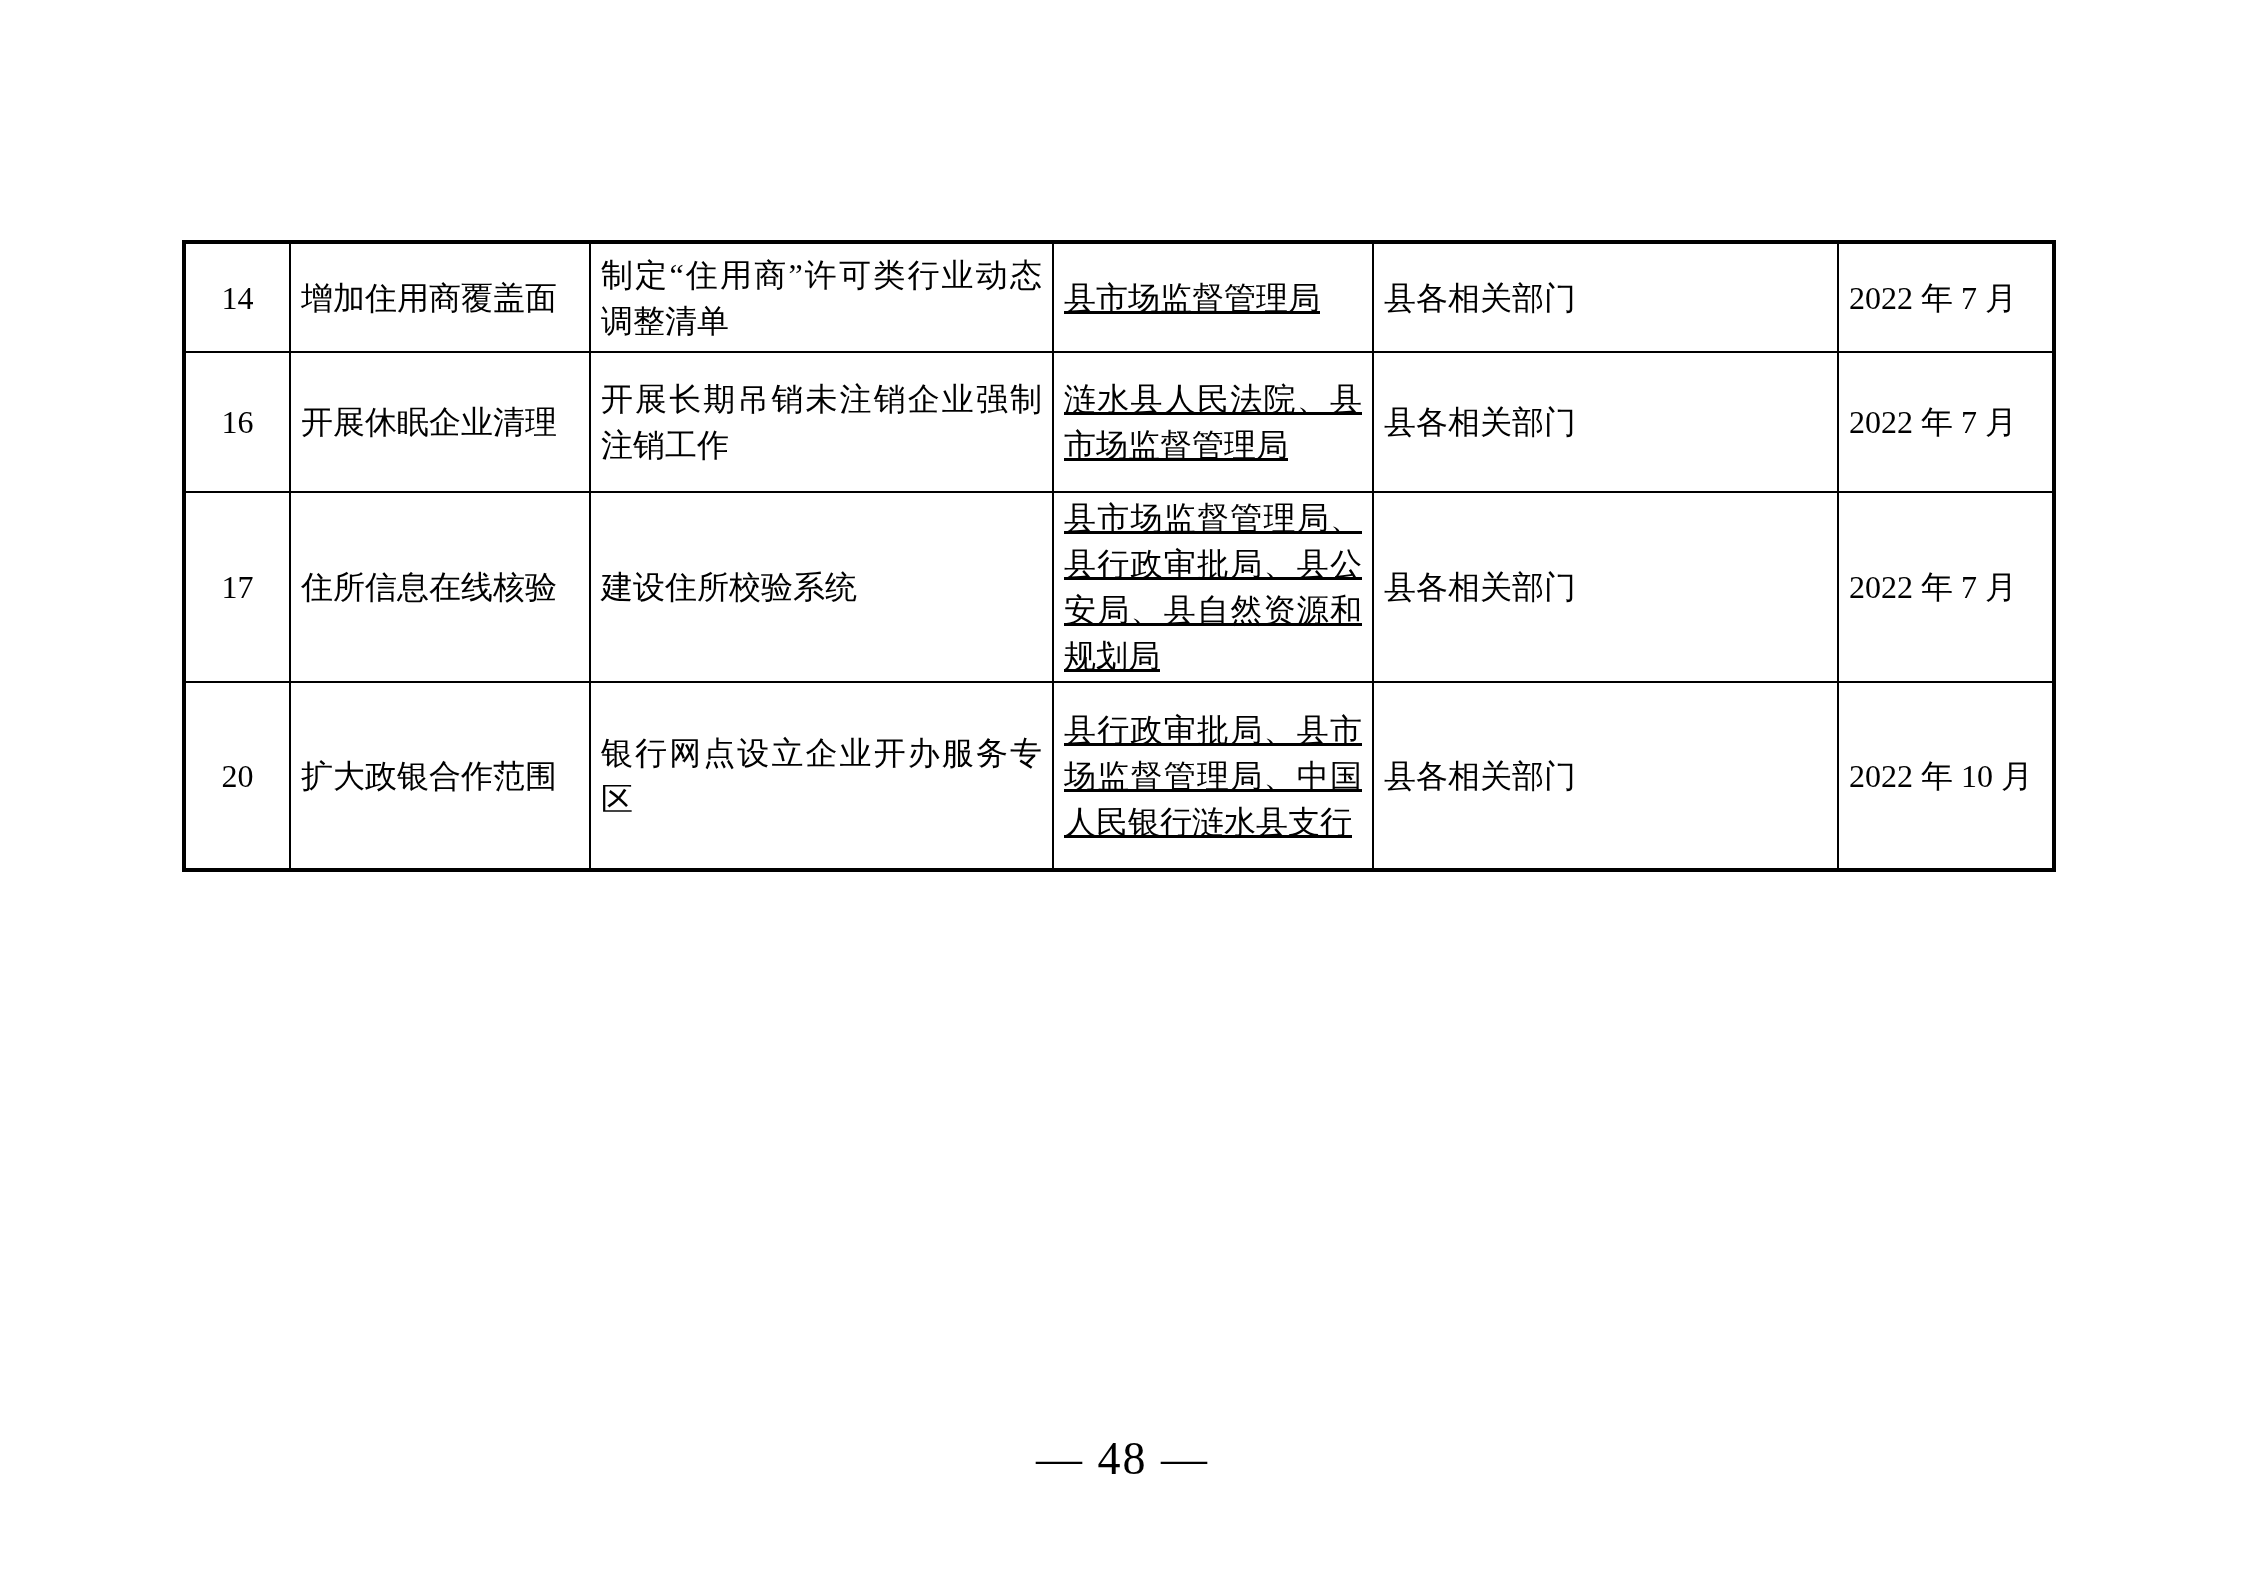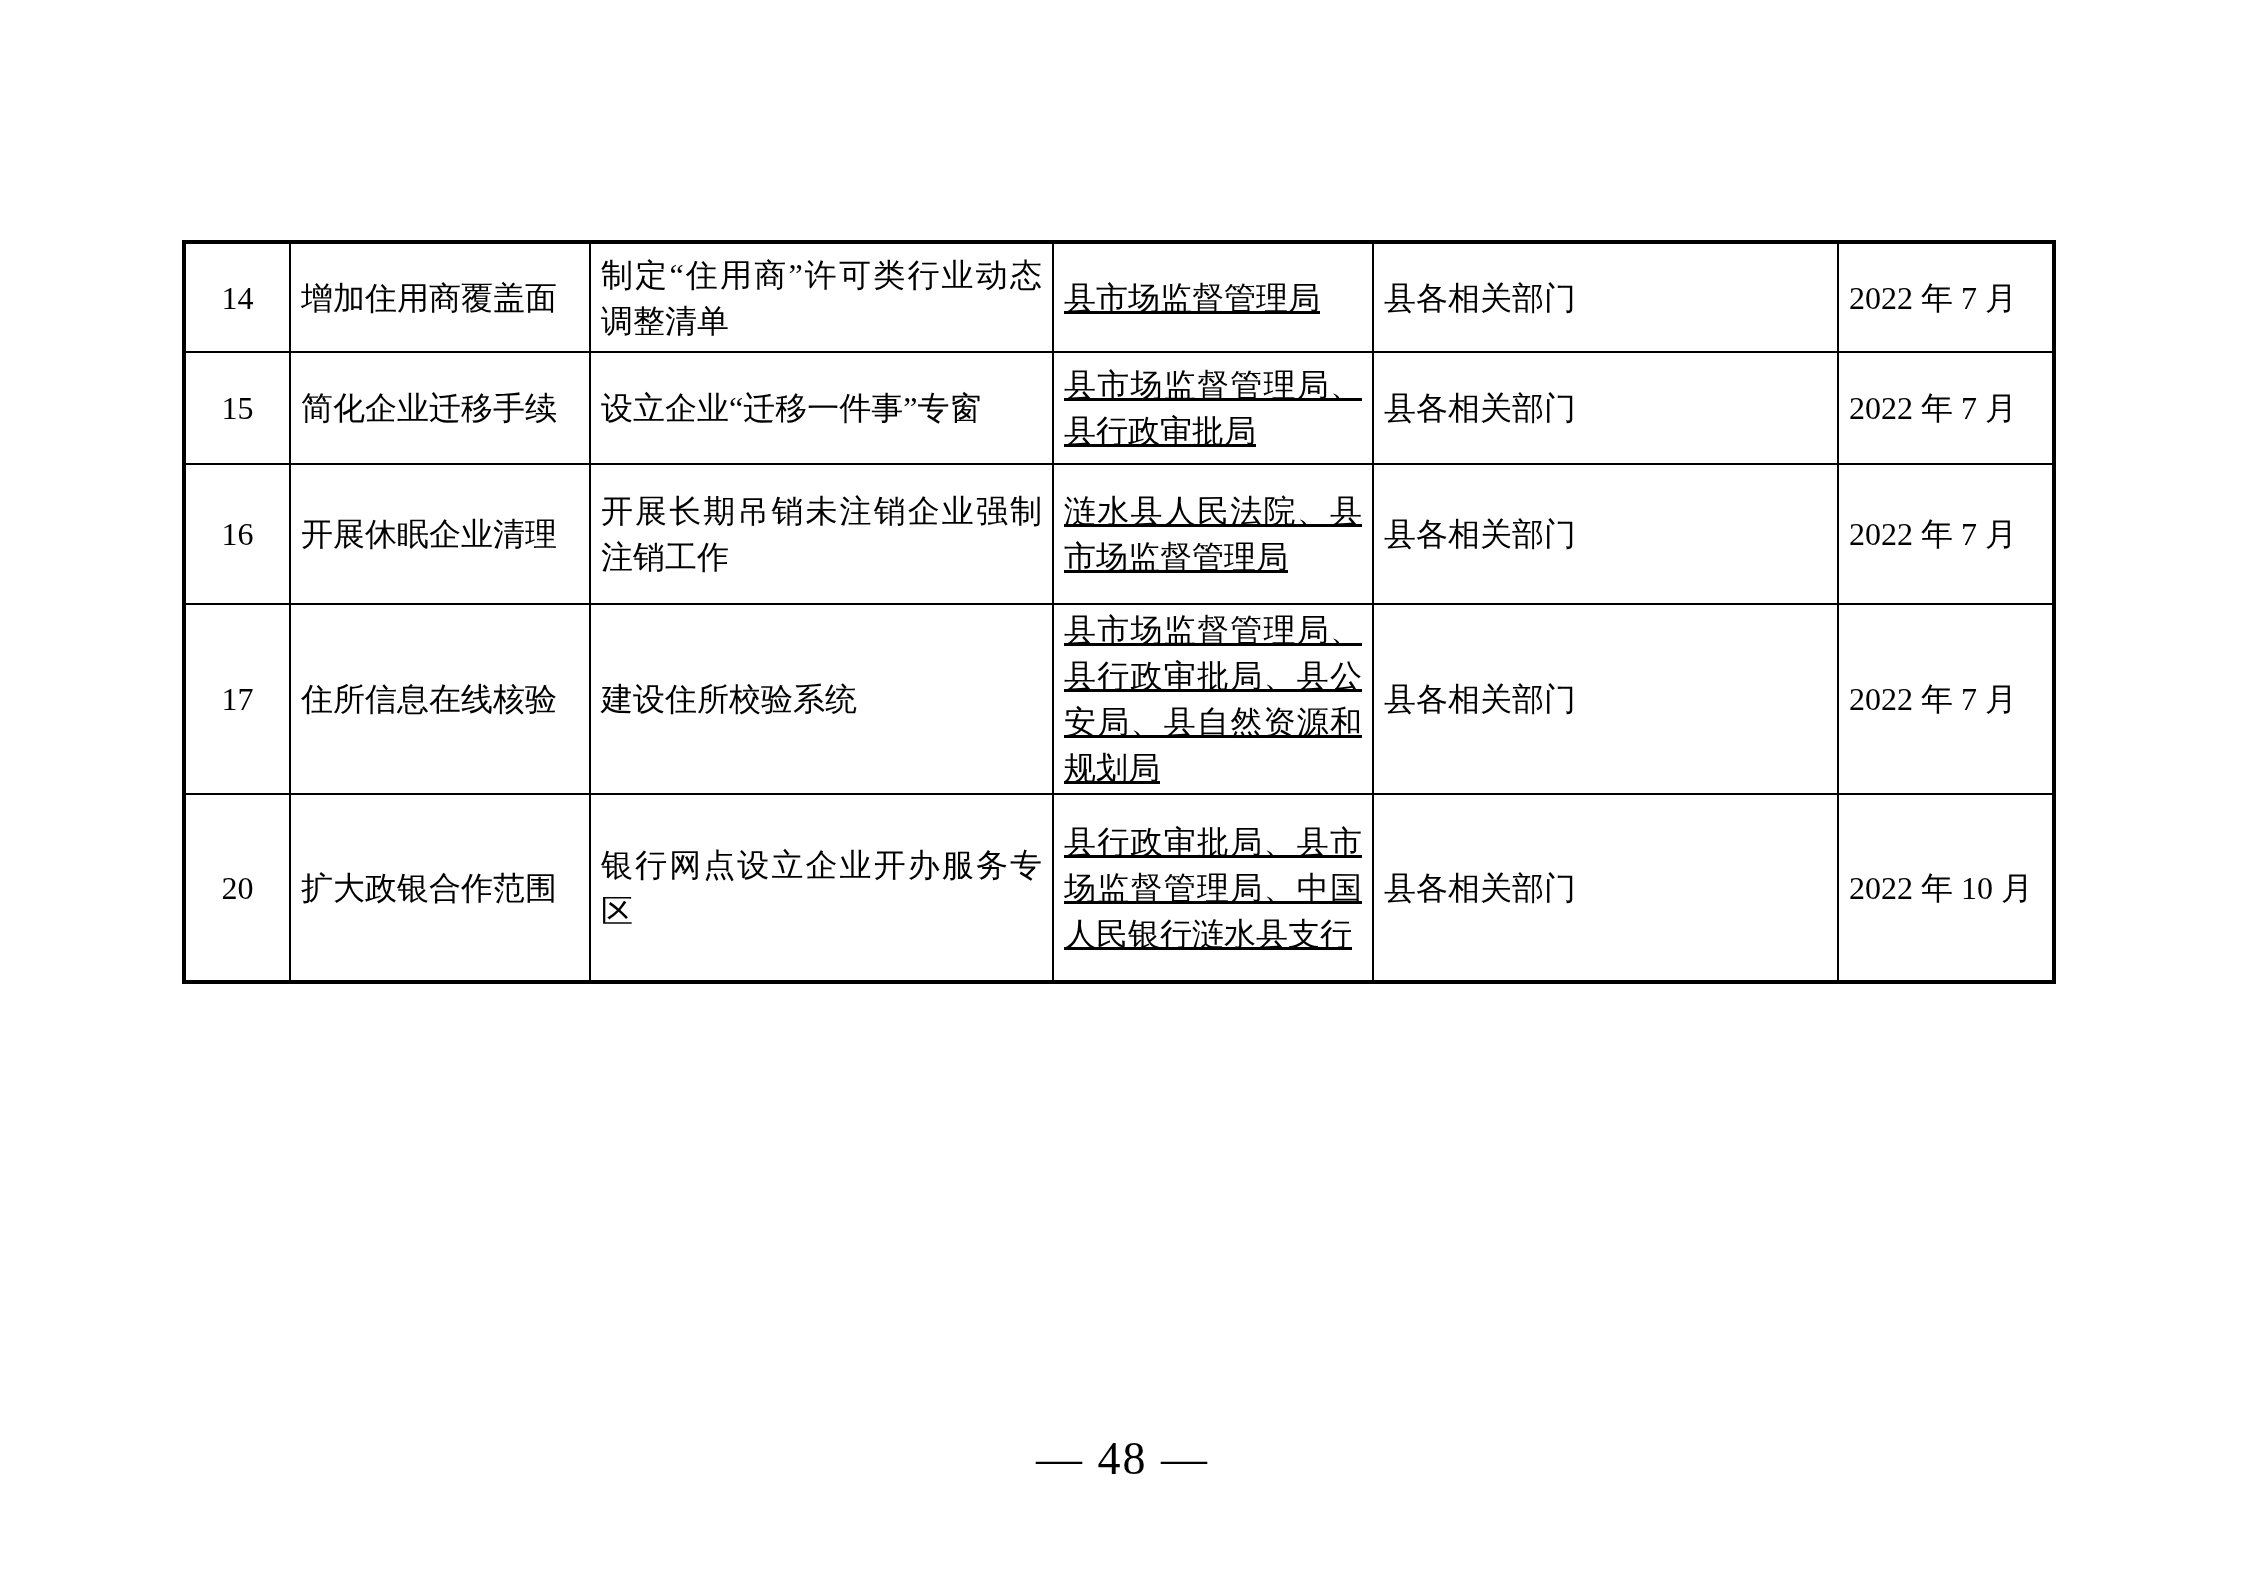--- a/index.html
+++ b/index.html
@@ -78,28 +78,20 @@
     </colgroup>
     <tbody>
       <tr class="r0">
         <td class="c-num">14</td>
         <td class="c-task">增加住用商覆盖面</td>
         <td class="c-measure">制定“住用商”许可类行业动态调整清单</td>
         <td class="c-lead">县市场监督管理局</td>
         <td class="c-related">县各相关部门</td>
         <td class="c-date">2022 年 7 月</td>
       </tr>
-      <tr class="r1">
-        <td class="c-num">15</td>
-        <td class="c-task">简化企业迁移手续</td>
-        <td class="c-measure">设立企业“迁移一件事”专窗</td>
-        <td class="c-lead">县市场监督管理局、县行政审批局</td>
-        <td class="c-related">县各相关部门</td>
-        <td class="c-date">2022 年 7 月</td>
-      </tr>
       <tr class="r2">
         <td class="c-num">16</td>
         <td class="c-task">开展休眠企业清理</td>
         <td class="c-measure">开展长期吊销未注销企业强制注销工作</td>
         <td class="c-lead">涟水县人民法院、县市场监督管理局</td>
         <td class="c-related">县各相关部门</td>
         <td class="c-date">2022 年 7 月</td>
       </tr>
       <tr class="r3">
         <td class="c-num">17</td>

